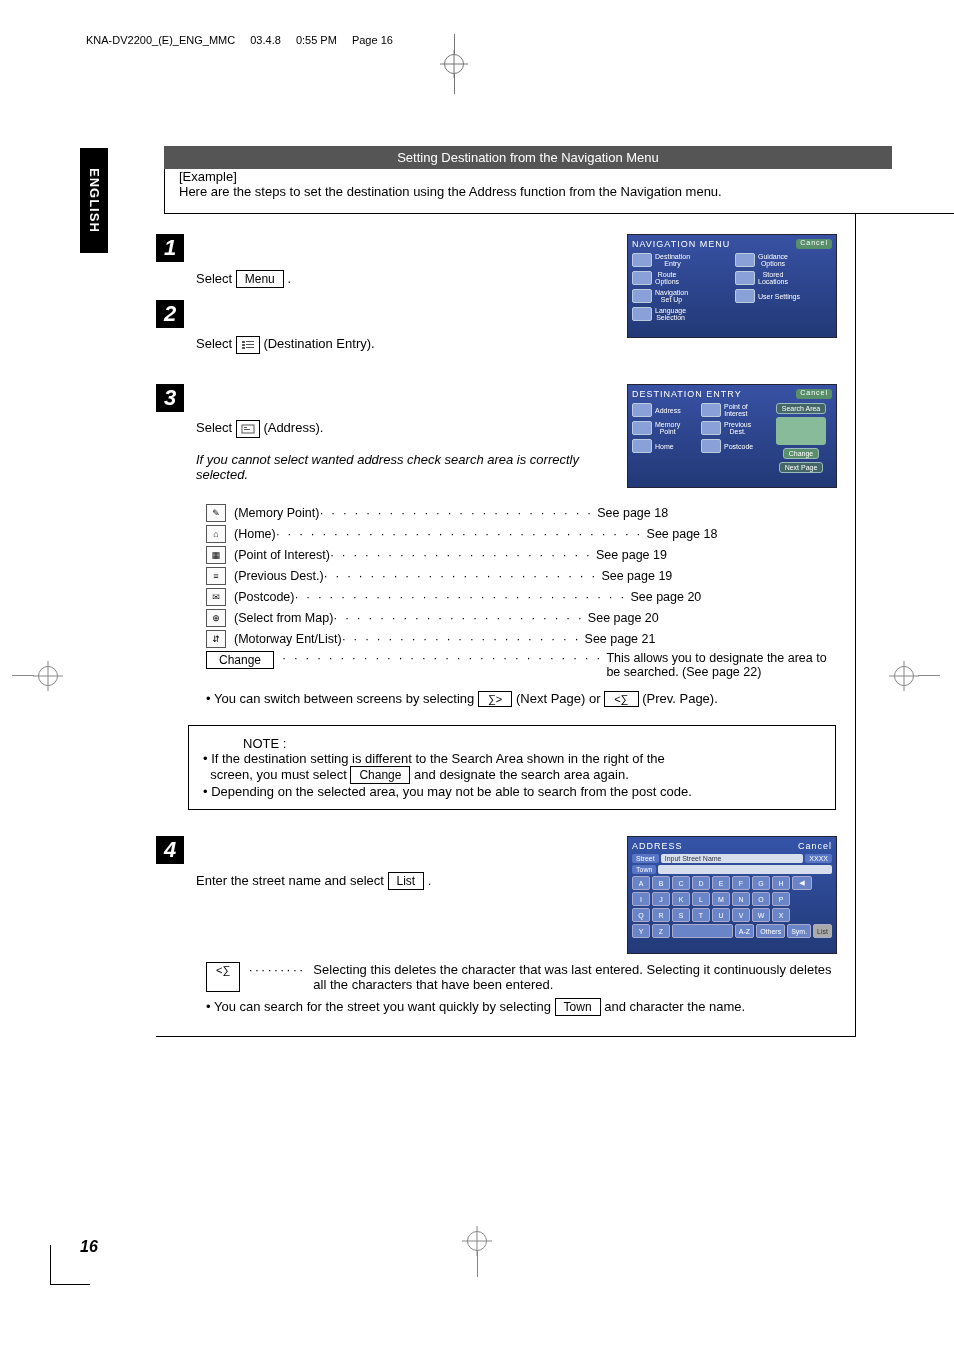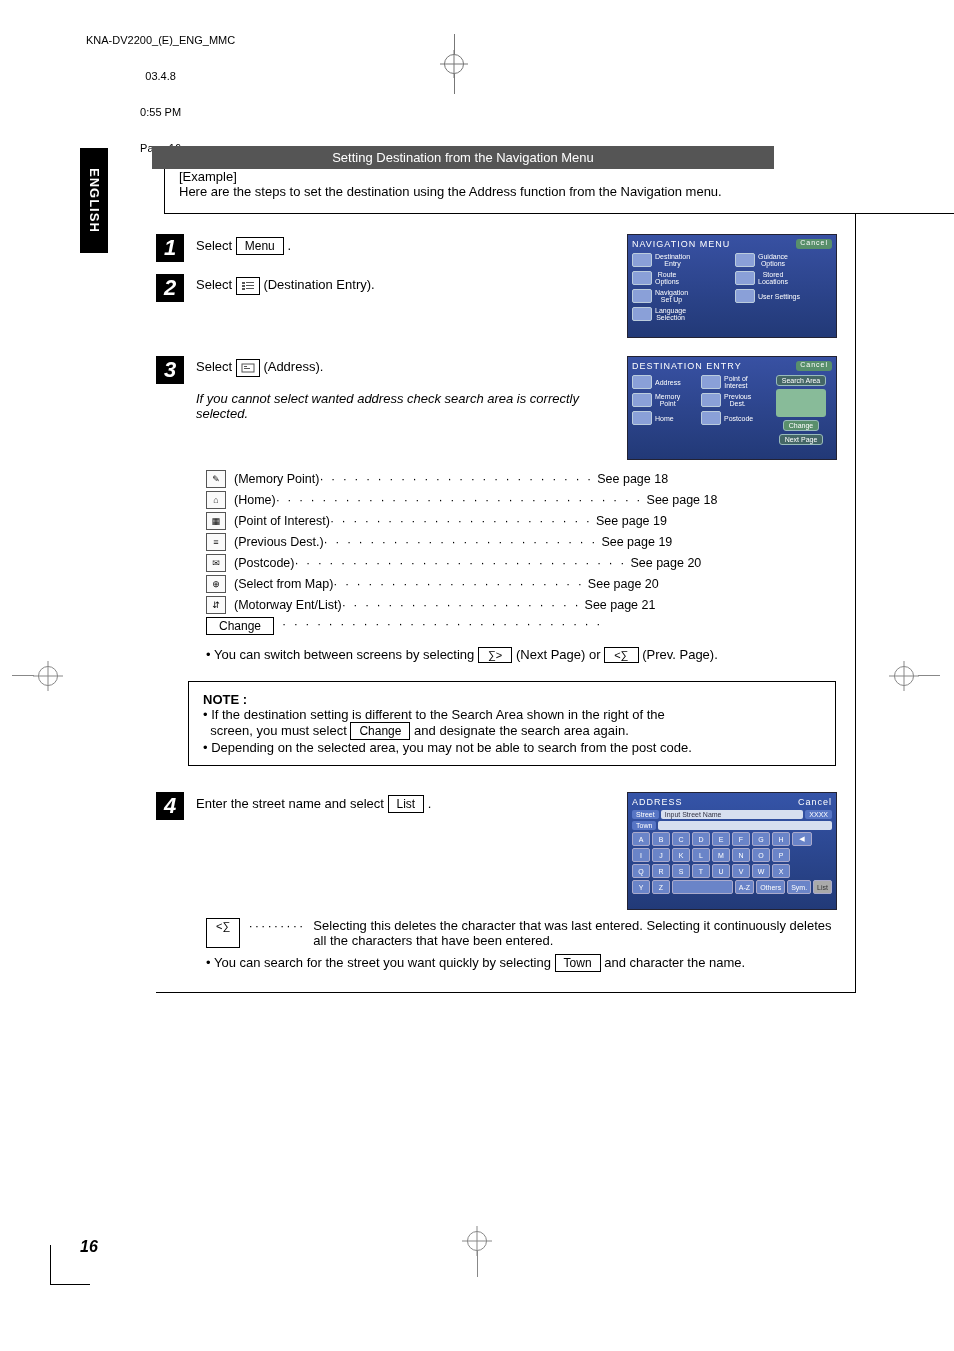--- a/index.html
+++ b/index.html
@@ -19,21 +19,20 @@
   }
   .header-line {
     position: absolute;
     top: 34px;
     left: 86px;
     font-size: 11px;
     color: #000;
     display: flex;
     align-items: center;
     gap: 6px;
-    flex-direction: column;
   }
   .regmark-wrap { position: absolute; top:34px; left:444px; display:flex; flex-direction:column; align-items:center;}
   .regmark-wrap .v{width:1px;height:20px;background:#777;}
   .regmark-wrap .c{width:18px;height:18px;border:1px solid #777;border-radius:50%;position:relative;}
   .regmark-wrap .c:after{content:"";position:absolute;left:50%;top:50%;width:1px;height:28px;background:#777;transform:translate(-50%,-50%);}
   .regmark-wrap .h{position:absolute;top:50%;left:50%;width:28px;height:1px;background:#777;transform:translate(-50%,-50%);}
 
   .side-tab {
     position: absolute;
     left: 80px;
@@ -58,22 +57,22 @@
     top: 146px;
     width: 740px;
   }
 
   .title-bar {
     background: #555;
     color: #fff;
     text-align: center;
     padding: 4px 0;
     font-size: 13px;
-    margin-left: 16px;
-    width: 622px;
+    margin-left: 28px;
+    width: 728px;
   }
 
   .example-box {
     border: 1px solid #000;
     border-top: none;
     padding: 0 14px 14px 14px;
     margin-left: 28px;
     width: 820px;
     box-sizing: border-box;
     background: #eee;
@@ -102,21 +101,21 @@
     color: #fff;
     font-weight: bold;
     font-size: 22px;
     display: flex;
     align-items: center;
     justify-content: center;
     font-style: italic;
     flex-shrink: 0;
     margin-left: -5px;
   }
-  .step-text { padding-top: 3px; flex: 1; }
+  .step-text { padding-top: 3px; flex: 1; margin-top: 33px; }
 
   .btn-box {
     display: inline-block;
     border: 1px solid #000;
     padding: 1px 8px;
     font-size: 12px;
     background: #fff;
   }
   .icon-box {
     display: inline-flex;
@@ -164,21 +163,21 @@
   .bullet { margin-left: 50px; margin-top: 12px; font-size: 13px; }
 
   .note-box {
     border: 1px solid #000;
     margin: 18px 0 0 32px;
     padding: 10px 14px;
     width: 648px;
     box-sizing: border-box;
     font-size: 13px;
   }
-  .note-box .note-title { font-weight: bold; }
+  .note-box .note-title { font-weight: normal; margin-left: 40px; }
 
   .arrow-box {
     display:inline-flex; border:1px solid #000; padding:1px 6px; background:#fff; font-size:11px;
   }
 
   .footer-pagenum {
     position: absolute;
     left: 80px;
     bottom: 95px;
     font-weight: bold;
@@ -420,20 +419,21 @@
           </div>
         <div class="ref-row">
             <span class="ref-icon">⇵</span>
             <span class="ref-label">(Motorway Ent/List)</span>
             <span class="dots"> · · · · · · · · · · · · · · · · · · · · · </span>
             <span class="ref-page">See page 21</span>
           </div>
         <div class="ref-row" style="align-items:flex-start;">
           <span class="btn-box" style="margin-right:8px;padding:1px 12px;">Change</span>
           <span class="dots"> · · · · · · · · · · · · · · · · · · · · · · · · · · · · </span>
+          <span style="margin-left:4px;max-width:280px;">This allows you to designate the area to be searched. (See page 22)</span>
         </div>
       </div>
 
       <div class="bullet">
         <span>• You can switch between screens by selecting</span>
         <span class="arrow-box">&nbsp;∑&gt;&nbsp;</span>
         <span>(Next Page) or</span>
         <span class="arrow-box">&nbsp;&lt;∑&nbsp;</span>
         <span>(Prev. Page).</span>
       </div>

